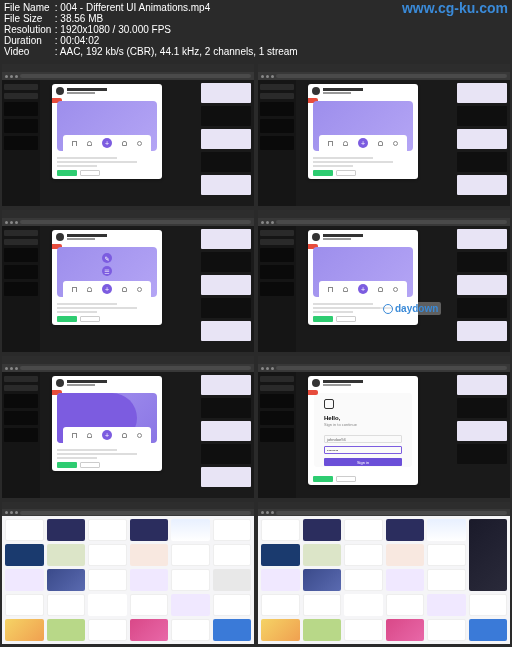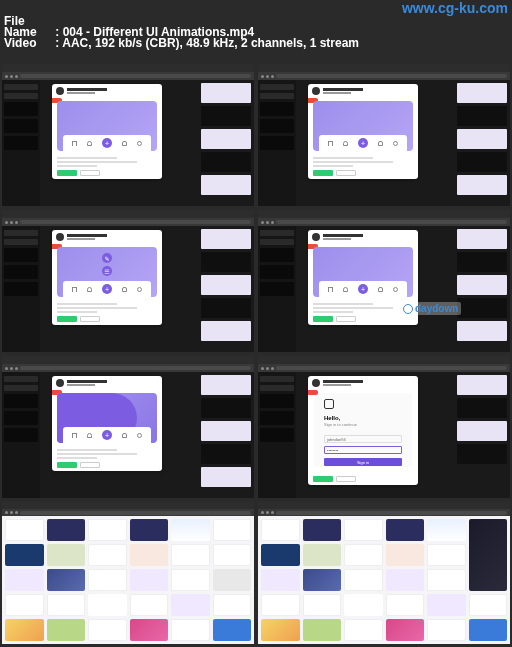--- a/index.html
+++ b/index.html
@@ -1,20 +1,20 @@
 <!DOCTYPE html>
 <html><head>
 <meta charset="utf-8">
 <style>
 *{margin:0;padding:0;box-sizing:border-box;font-family:Arial,sans-serif}
 body{width:512px;height:647px;background:#2a2a2a;position:relative;overflow:hidden}
-.info{position:absolute;top:16px;left:4px;color:#fff;font-size:12px;font-weight:bold;line-height:11px;z-index:10}
+.info{position:absolute;top:2px;left:4px;color:#fff;font-size:10px;font-weight:normal;line-height:11px;z-index:10}
 .info span.lbl{display:inline-block;width:48px}
 .wm1{position:absolute;top:0;right:4px;color:#3a8ad8;font-size:14px;font-weight:bold;z-index:10}
-.wm2{position:absolute;top:302px;left:400px;color:#3a8ad8;font-size:10px;font-weight:bold;z-index:10;background:rgba(255,255,255,0.3);padding:1px 3px;border-radius:2px}
+.wm2{position:absolute;top:302px;left:380px;color:#3a8ad8;font-size:10px;font-weight:bold;z-index:10;background:rgba(255,255,255,0.3);padding:1px 3px;border-radius:2px}
 .wm2 .circ{display:inline-block;width:10px;height:10px;border:1.5px solid #3a8ad8;border-radius:50%;vertical-align:middle;margin-right:2px}
 .grid{position:absolute;top:62px;left:0;width:512px;display:flex;flex-wrap:wrap}
 .cell{width:256px;height:146px;position:relative}
 .browser{position:absolute;top:2px;left:2px;right:2px;bottom:2px;background:#1e1e1e;display:flex;flex-direction:column}
 .tabs{height:8px;background:#2d2d2d}
 .addr{height:8px;background:#383838;display:flex;align-items:center;padding:0 3px}
 .nav{width:3px;height:3px;background:#888;border-radius:50%;margin-right:2px}
 .url{flex:1;height:4px;background:#4a4a4a;border-radius:2px}
 .content{flex:1;display:flex;background:#1a1a1a}
 .side{width:38px;background:#151515;padding:4px 2px}
@@ -75,21 +75,24 @@
 .gi.vid{background:linear-gradient(135deg,#1a1a2a,#2a2a3a)}
 .gi.pk{background:linear-gradient(135deg,#d94888,#e868a8)}
 .gi.bl{background:#3a7ad8}
 .gi.gr{background:#b8d888}
 </style>
 </head>
 <body>
 
 <div class="info">
 <div><span class="lbl">File Name</span> : <span>004 - Different UI Animations.mp4</span></div>
-<div><span class="lbl">Video</span> : <span>AAC, 192 kb/s (CBR), 48.9 kHz, 2 channels, 1 stream</span></div>
+<div><span class="lbl">File Size</span> : <span>38.56 MB</span></div>
+<div><span class="lbl">Resolution</span> : <span>1920x1080 / 30.000 FPS</span></div>
+<div><span class="lbl">Duration</span> : <span>00:04:02</span></div>
+<div><span class="lbl">Video</span> : <span>AAC, 192 kb/s (CBR), 44.1 kHz, 2 channels, 1 stream</span></div>
 </div>
 
 <div class="wm1">www.cg-ku.com</div>
 <div class="wm2"><span class="circ"></span><span>daydown</span></div>
 
 <div class="grid">
 
 <div class="cell">
 <div class="browser">
 <div class="tabs"></div>

